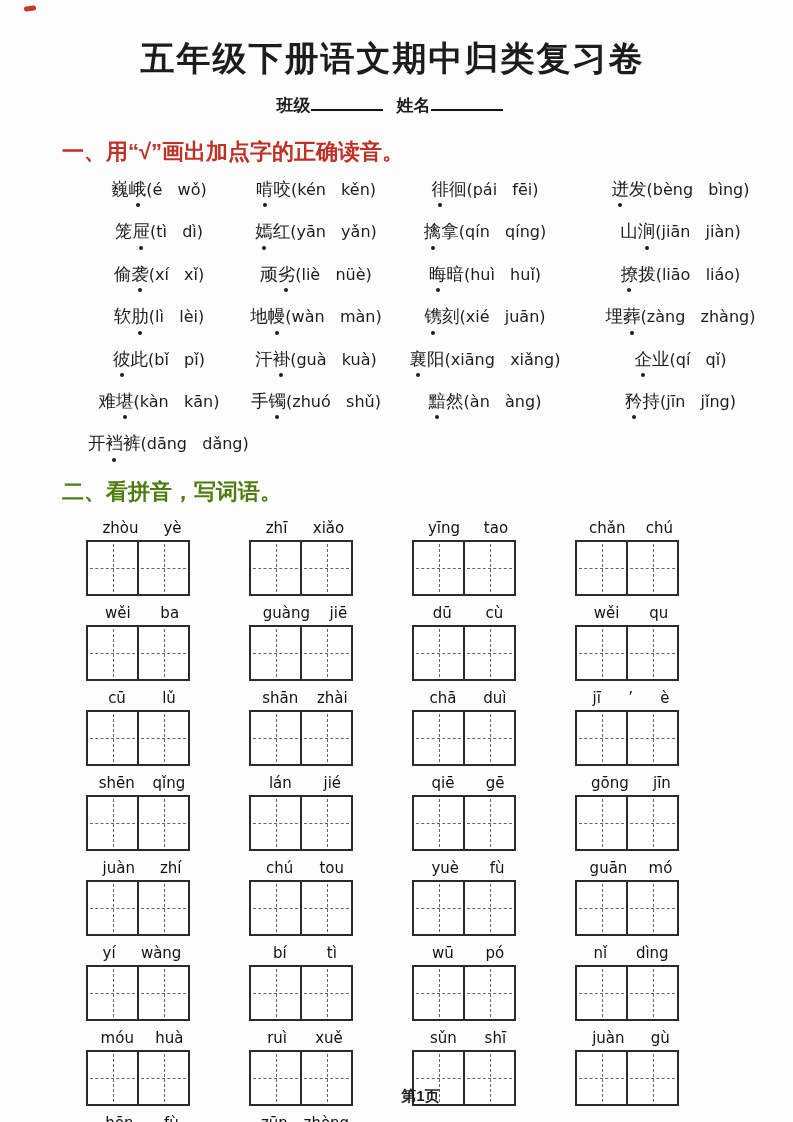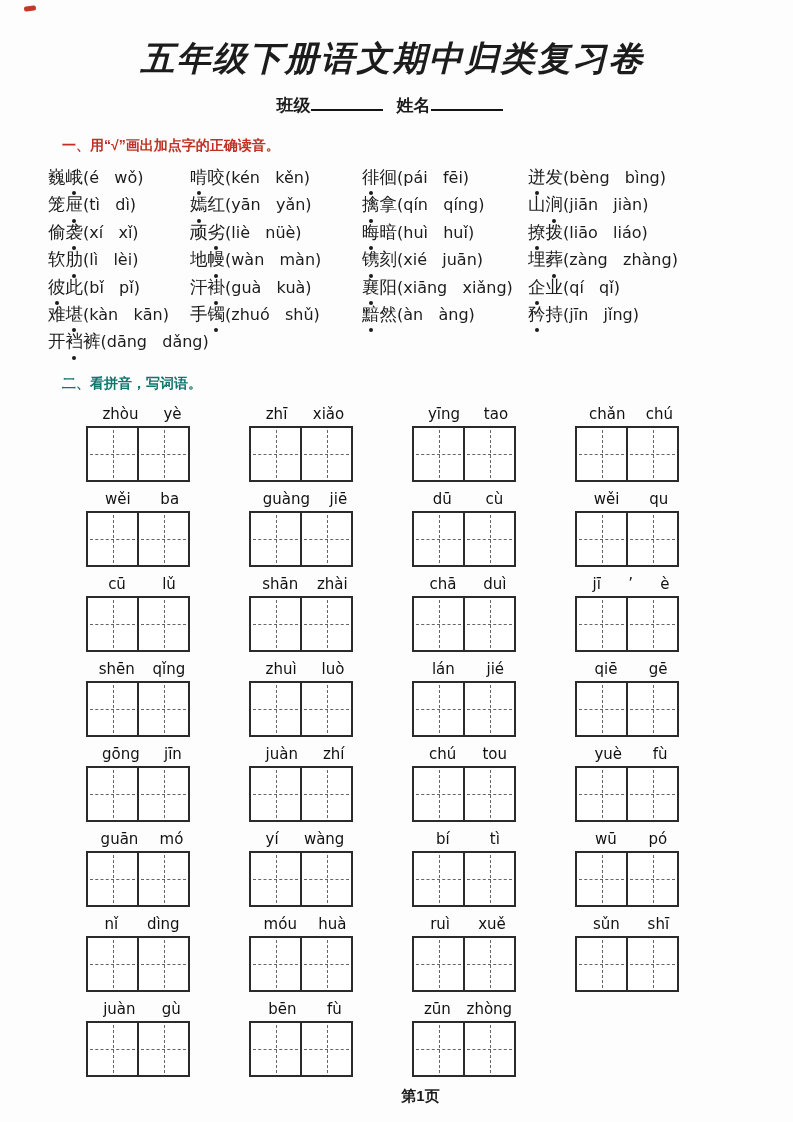--- a/index.html
+++ b/index.html
@@ -15,47 +15,47 @@
   .red-artifact{
     position:absolute;left:24px;top:6px;width:12px;height:5px;
     background:#c23a28;border-radius:2px;transform:rotate(-8deg);
   }
   .title{
     margin:36px 8px 0 0;
     text-align:center;
     font-size:34px;
     font-weight:700;
     letter-spacing:2px;
-    font-style:italic;
   }
   .name-line{
     margin-top:12px;
     text-align:center;
     font-size:17px;
     font-weight:700;
   }
   .blank{
     display:inline-block;
     width:72px;height:15px;
     border-bottom:2.5px solid #141414;
     margin-right:14px;
   }
   .sec{
     margin:20px 0 0 62px;
-    font-size:14px;
+    font-size:22px;
     font-weight:700;
   }
   
   .s1-grid{
-    margin:10px 0 0 48px;
+    margin:10px 0 0 88px;
     display:grid;
     grid-template-columns:142px 172px 166px auto;
-    row-gap:2px;
+    row-gap:17px;
     font-size:17.5px;
     line-height:1.45;
+    text-align:center;
   }
   .word-item{white-space:nowrap;}
   .char{position:relative;display:inline-block;}
   .char.dotted::after{
     content:"";
     position:absolute;
     left:50%;bottom:-5px;
     transform:translateX(-50%);
     width:4px;height:4px;
     background:#1c1c1c;border-radius:50%;
@@ -143,21 +143,21 @@
       <div class="word-item"><span><span class="char">汗</span><span class="char dotted">褂</span></span><span class="opts">(guà   kuà)</span></div>
       <div class="word-item"><span><span class="char dotted">襄</span><span class="char">阳</span></span><span class="opts">(xiāng   xiǎng)</span></div>
       <div class="word-item"><span><span class="char dotted">企</span><span class="char">业</span></span><span class="opts">(qí   qǐ)</span></div>
       <div class="word-item"><span><span class="char">难</span><span class="char dotted">堪</span></span><span class="opts">(kàn   kān)</span></div>
       <div class="word-item"><span><span class="char">手</span><span class="char dotted">镯</span></span><span class="opts">(zhuó   shǔ)</span></div>
       <div class="word-item"><span><span class="char dotted">黯</span><span class="char">然</span></span><span class="opts">(àn   àng)</span></div>
       <div class="word-item"><span><span class="char dotted">矜</span><span class="char">持</span></span><span class="opts">(jīn   jǐng)</span></div>
       <div class="word-item"><span><span class="char">开</span><span class="char dotted">裆</span><span class="char">裤</span></span><span class="opts">(dāng   dǎng)</span></div>
     </div>
 
-  <h2 class="sec" style="color: #0f766e;">二、看拼音，写词语。</h2>
+  <h2 class="sec" style="color: #4d7c0f;">二、看拼音，写词语。</h2>
   <div class="s2-grid">
       <div class="py-cell">
         <div class="py-label">
           <span>zhòu</span>
           <span>yè</span>
         </div>
         <div class="wbox">
           <div class="wcell"></div>
           <div class="wcell"></div>
         </div>
@@ -278,30 +278,20 @@
           <span>shēn</span>
           <span>qǐng</span>
         </div>
         <div class="wbox">
           <div class="wcell"></div>
           <div class="wcell"></div>
         </div>
       </div>
       <div class="py-cell">
         <div class="py-label">
-          <span>zhuì</span>
-          <span>luò</span>
-        </div>
-        <div class="wbox">
-          <div class="wcell"></div>
-          <div class="wcell"></div>
-        </div>
-      </div>
-      <div class="py-cell">
-        <div class="py-label">
           <span>lán</span>
           <span>jié</span>
         </div>
         <div class="wbox">
           <div class="wcell"></div>
           <div class="wcell"></div>
         </div>
       </div>
       <div class="py-cell">
         <div class="py-label">

